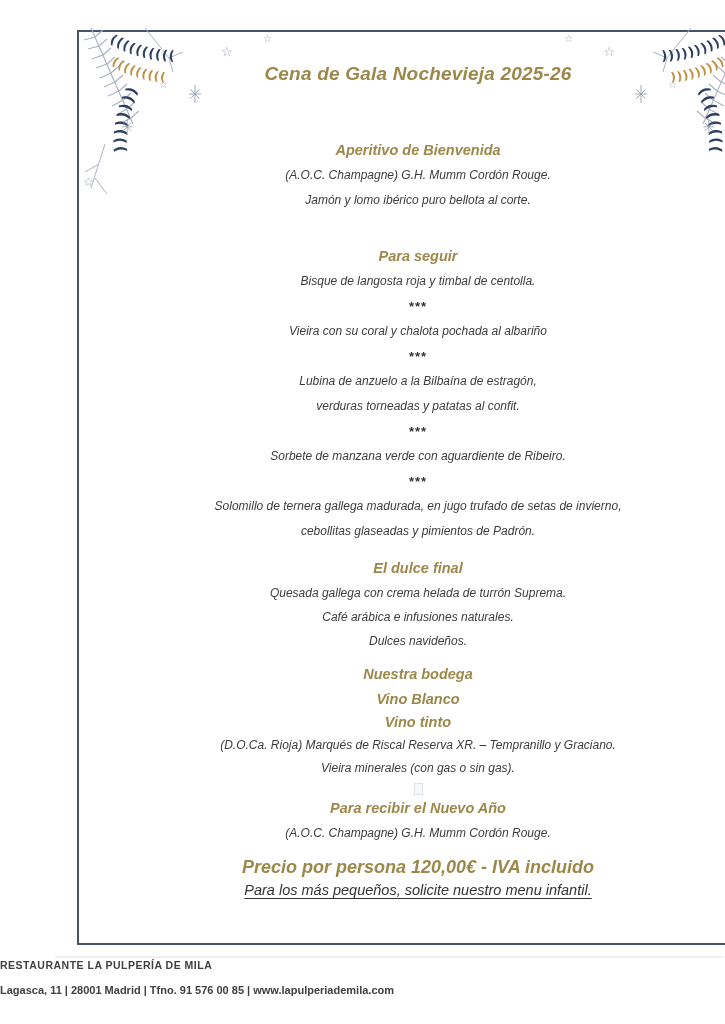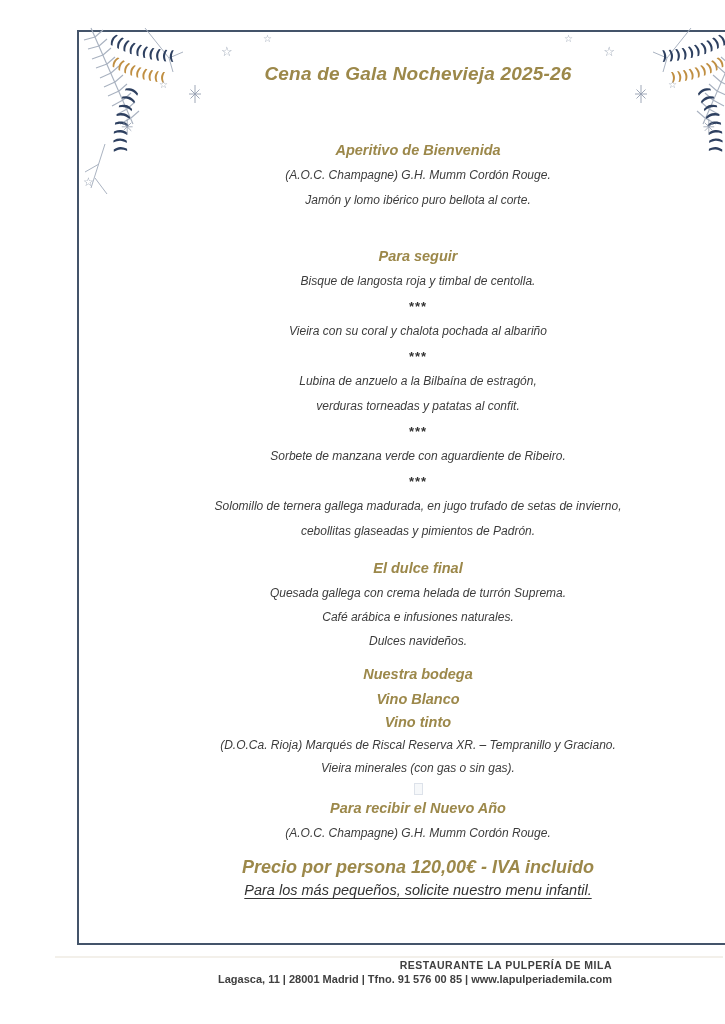--- a/index.html
+++ b/index.html
@@ -41,24 +41,24 @@
     width:7px;height:10px;margin:4px auto 0;border:1px solid #dde2ea;background:#f6f8fa;
   }
   .price-main{
     font-size:18px;font-weight:bold;color:#9c884a;line-height:22px;margin-top:14px;
   }
   .price-note{
     font-size:14.5px;line-height:17px;margin-top:4px;color:#333;
     text-decoration:underline;text-underline-offset:3px;
   }
   .footer{
-    position:absolute;left:0;top:958px;width:612px;text-align:right;color:#404040;
+    position:absolute;left:0;top:958px;width:612px;text-align:left;color:#404040;
   }
   .footer-name{font-size:10.5px;font-weight:bold;letter-spacing:.5px;line-height:14px;}
-  .footer-address{font-size:11px;font-weight:bold;line-height:14px;margin-top:0;}
+  .footer-address{font-size:11px;font-weight:bold;line-height:14px;margin-top:11px;}
   .scan-line{
     position:absolute;left:55px;top:956px;width:668px;height:2px;background:#f3f0ea;
   }
   .corner{position:absolute;width:230px;height:210px;z-index:1;}
   .corner.tl{left:-4px;top:-6px;}
   .corner.tr{right:-4px;top:-6px;transform:scaleX(-1);}
   svg text{font-family:"DejaVu Sans",sans-serif;}
 </style>
 </head>
 <body>

